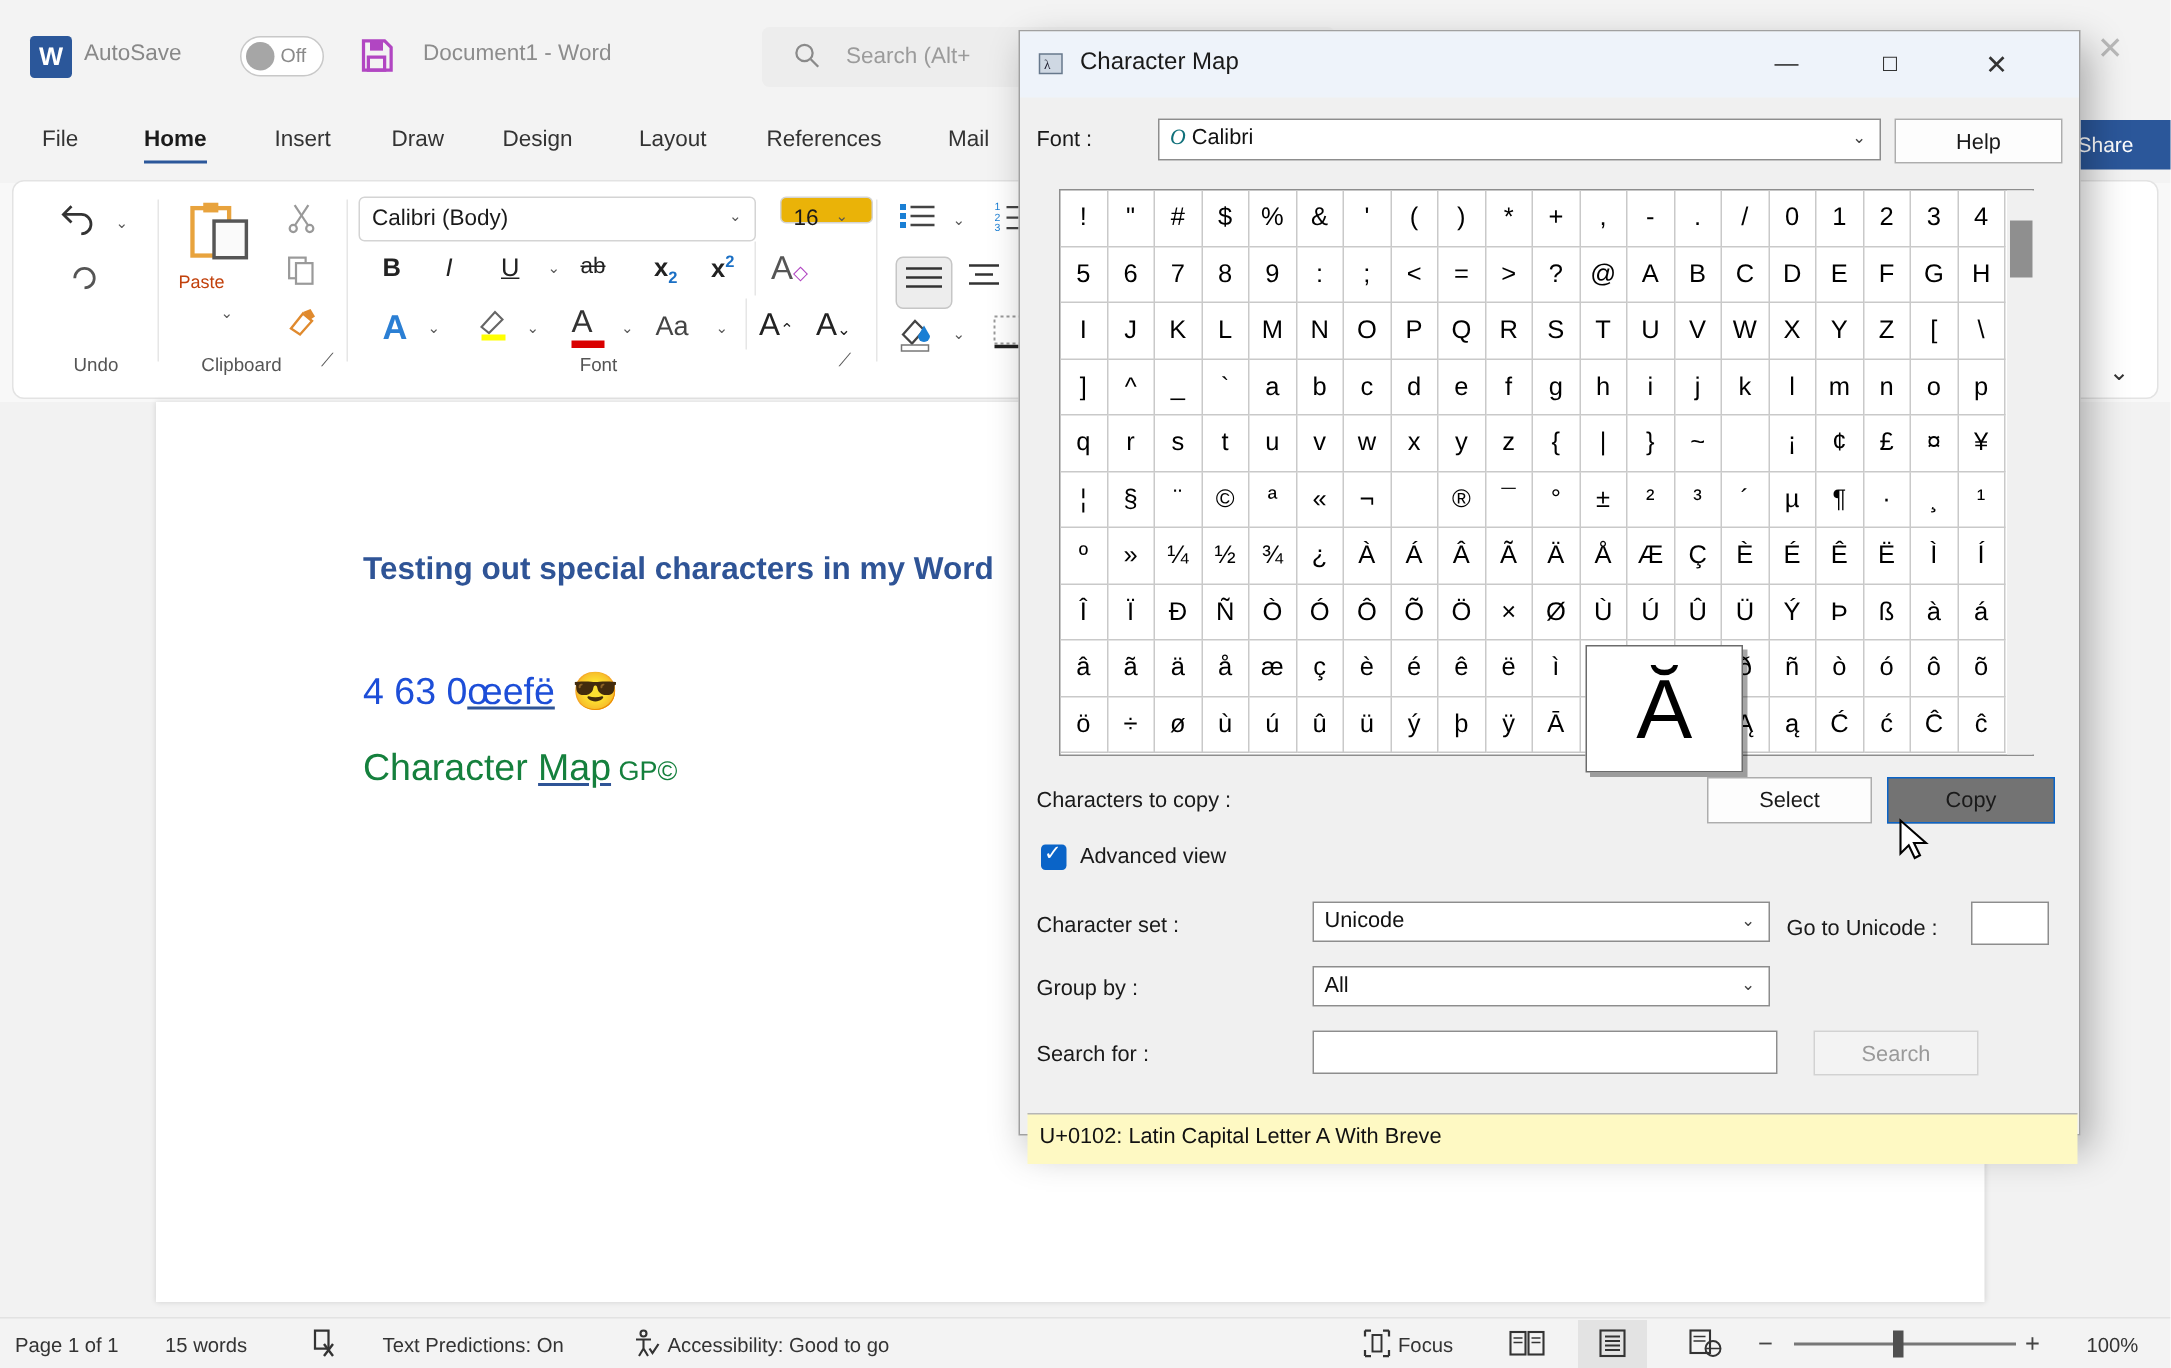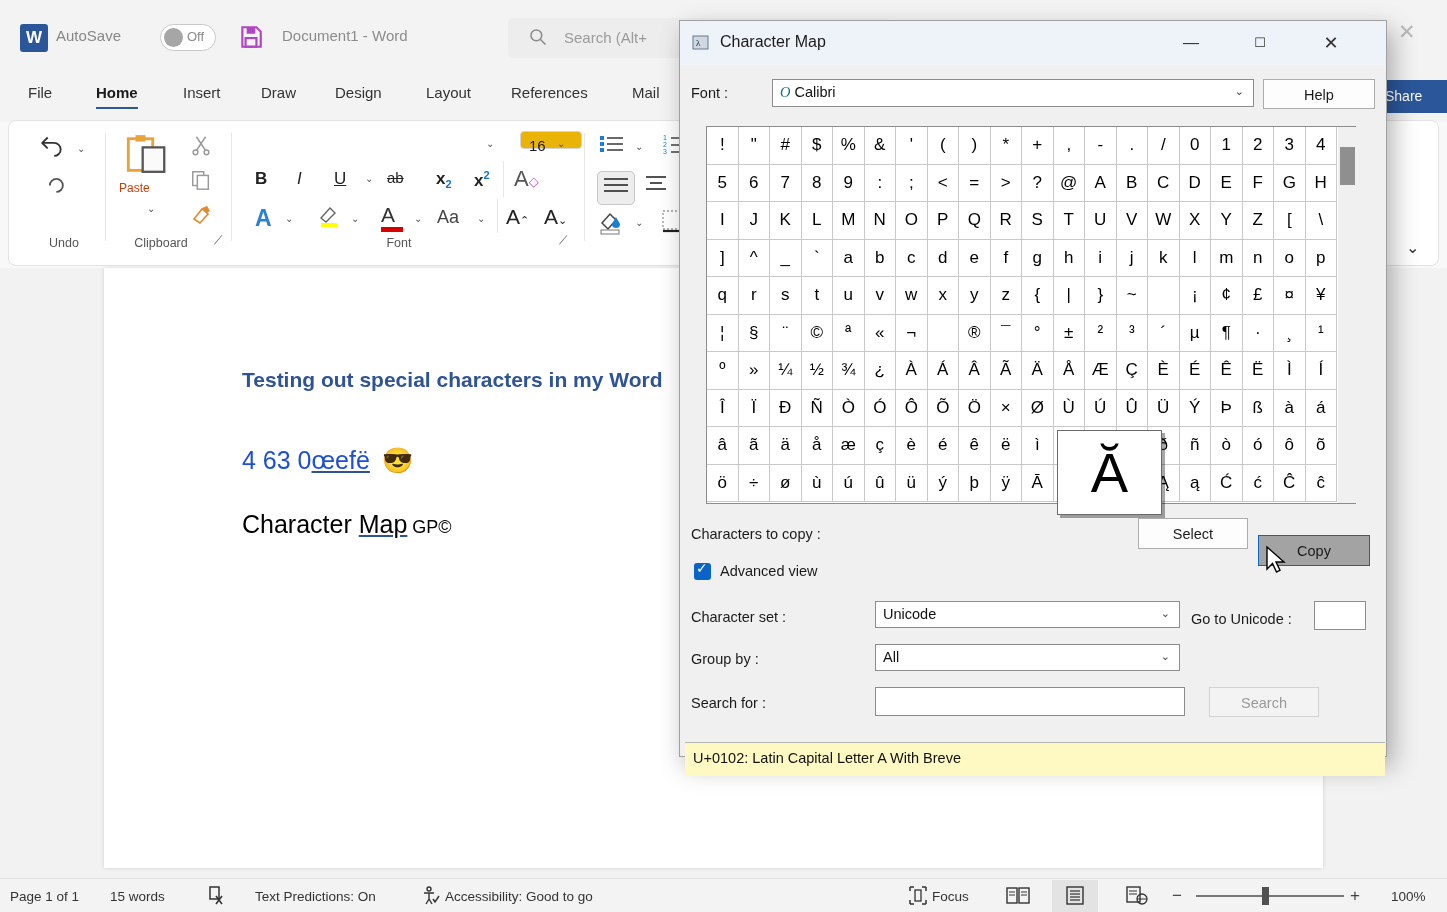--- a/index.html
+++ b/index.html
@@ -104,21 +104,21 @@
     background:#ffffff; box-shadow: 0 0 4px rgba(0,0,0,0.14);
   }
   .doc-h1 {
     position:absolute; left:138px; top:100px; font-size:21px; color:#2f5496; font-weight:600;
     white-space:nowrap;
   }
   .doc-line2 {
     position:absolute; left:138px; top:178px; font-size:25px; color:#1d4ed8; white-space:nowrap;
   }
   .doc-line3 {
-    position:absolute; left:138px; top:242px; font-size:25px; color:#000000; white-space:nowrap;
+    position:absolute; left:138px; top:230px; font-size:25px; color:#15803d; white-space:nowrap;
   }
   .uline { text-decoration: underline; text-decoration-color:#2f5496; }
   .smallcaps { font-size:18px; }
 
   
   #statusbar {
     position:absolute; left:0; top:878px; width:1447px; height:34px; background:#f3f3f3;
     border-top:1px solid #e2e2e2;
   }
   .sb { position:absolute; top:10px; font-size:13.5px; color:#333; white-space:nowrap; }
@@ -144,21 +144,21 @@
 
   .cm-label { position:absolute; font-size:14.5px; color:#1a1a1a; }
   .cm-input {
     position:absolute; background:#fff; border:1px solid #8d8d8d;
     font-size:14.5px; color:#111; padding:4px 7px;
   }
   .cm-btn {
     position:absolute; background:#fdfdfd; border:1px solid #adadad;
     font-size:14.5px; color:#1a1a1a; text-align:center;
   }
-  .cm-btn.primary { background:#a3a3a3; border:1.5px solid #0a64c8;margin-top:17px; }
+  .cm-btn.primary { background:#737373; border:1.5px solid #0a64c8; }
   .cm-btn.disabled { color:#9a9a9a; background:#f3f3f3; border:1px solid #d2d2d2; }
   .cm-combo {
     position:absolute; background:#fff; border:1px solid #8d8d8d;
     font-size:14.5px; color:#111; padding:4px 7px;
   }
   .cm-combo .arrow { position:absolute; right:9px; top:5px; font-size:11px; color:#444; }
 
   
   #grid-frame {
     position:absolute; left:26px; top:105px; width:650px; height:378px;
@@ -293,20 +293,21 @@
       <div class="ribbon-ico" style="left:181px; top:82px;">
         <svg width="24" height="24" viewBox="0 0 24 24">
             <path d="M4 16 L12 6 L18 11 L10 20 Z" fill="#fff" stroke="#e08a2e" stroke-width="1.6"></path>
             <path d="M12 5 L17 3 L20 8 L17 10 Z" fill="#e08a2e"></path>
           </svg>
       </div>
       <div class="grp-label" style="left:102px; top:115px; width:100px;">Clipboard</div>
       <div class="ribbon-ico" style="left:205px; top:112px; font-size:12px; color:#555;">⟋</div>
       <div class="grp-sep" style="left:222px; top:12px; height:108px;"></div>
 
+      <div class="font-name-box">Calibri (Body)</div>
       <span class="chev" style="position:absolute; left:477px; top:17px;">⌄</span>
       <div class="font-size-box">16</div>
       <span class="chev" style="position:absolute; left:548px; top:17px;">⌄</span>
 
       <div class="fbtn" style="left:246px; top:48px; font-weight:bold;">B</div>
       <div class="fbtn" style="left:288px; top:48px; font-style:italic;">I</div>
       <div class="fbtn" style="left:325px; top:48px; text-decoration:underline;">U</div>
       <span class="chev" style="position:absolute; left:356px; top:52px;">⌄</span>
       <div class="fbtn" style="left:378px; top:48px; text-decoration:line-through; font-size:15px;">ab</div>
       <div class="fbtn" style="left:427px; top:48px; font-weight:bold;"><span>x</span><span class="sub">2</span></div>

